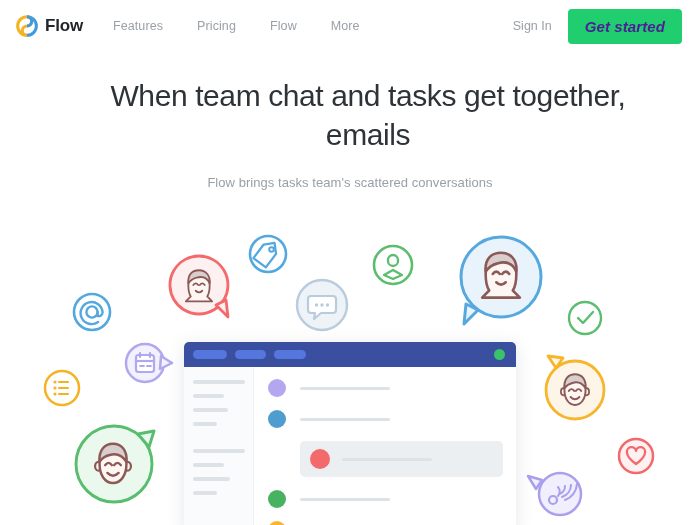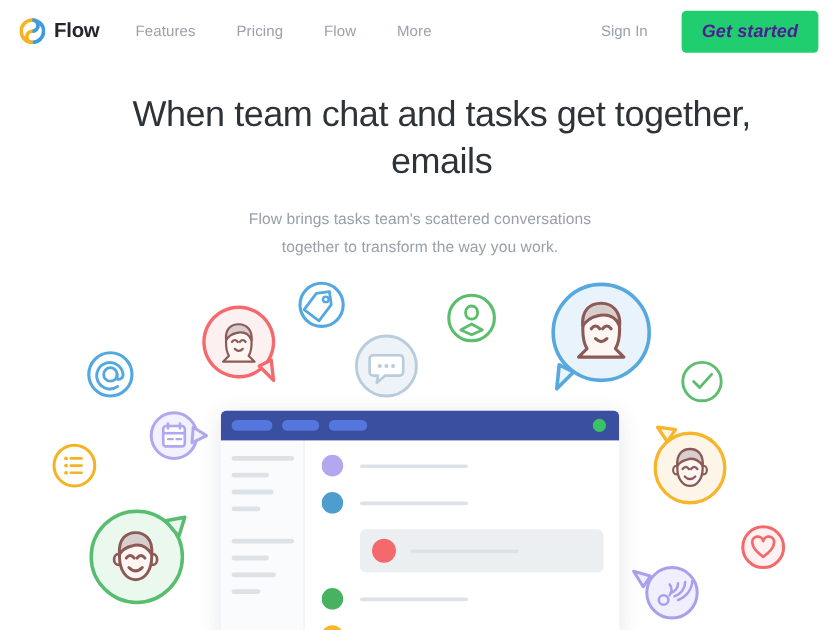--- a/index.html
+++ b/index.html
@@ -57,21 +57,21 @@
     font-size: 12.5px;
     color: #9aa1a9;
     text-decoration: none;
     letter-spacing: 0.1px;
   }
 
   .header-right {
     margin-left: auto;
     display: flex;
     align-items: center;
-    gap: 28px;
+    gap: 16px;
   }
   .signin-link {
     font-size: 12.5px;
     color: #9aa1a9;
     text-decoration: none;
   }
   .cta-button {
     background: #21ce6f;
     color: #4c1d95;
     font-size: 15px;
@@ -240,21 +240,20 @@
       <button class="cta-button">Get started</button>
     </div>
   </div>
 
   <div class="hero">
     <h1 class="hero-title">
       <span>When team chat and tasks get together, emails</span><br>
     </h1>
     <p class="hero-sub">
       <span>Flow brings tasks team's scattered conversations</span><br>
-      <span>together to transform the way you work.</span>
     </p>
   </div>
 
   <svg class="illustration" viewBox="0 0 700 525">
 
     <defs>
 
       <g id="faceFemale">
         <path d="M-13 0 c0 -11 6 -17 13 -17 c7 0 13 6 13 17 c0 6 -1 11 -3 14 l6 6 l-32 0 l6 -6 c-2 -3 -3 -8 -3 -14 z" fill="#fdf6f3" stroke="#8c5a56" stroke-width="2.2" stroke-linejoin="round"></path>
         <path d="M-13 -2 c-1 -11 5 -16 13 -16 c8 0 14 6 13 16 c-3 -7 -9 -9 -16 -7 c-4 1 -8 4 -10 7 z" fill="#d8cece" stroke="#8c5a56" stroke-width="2.2" stroke-linejoin="round"></path>

